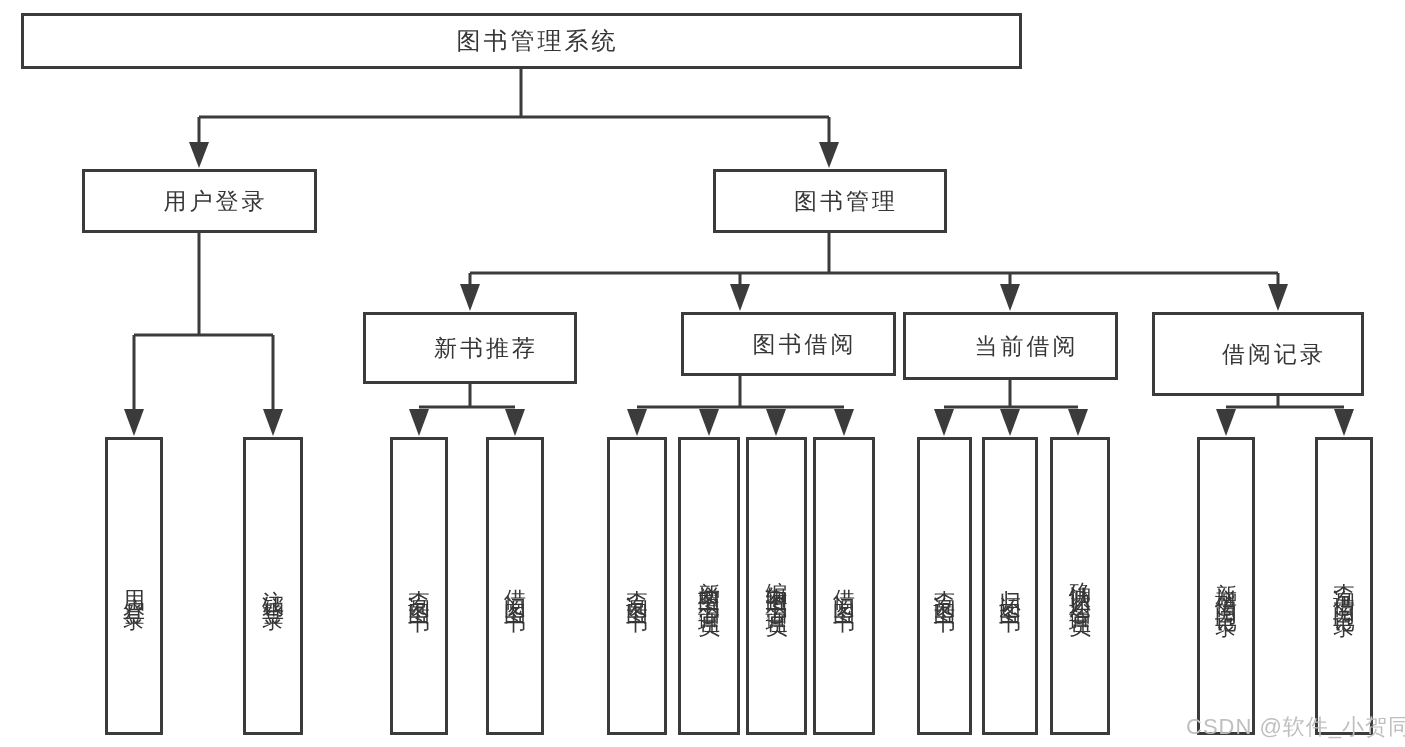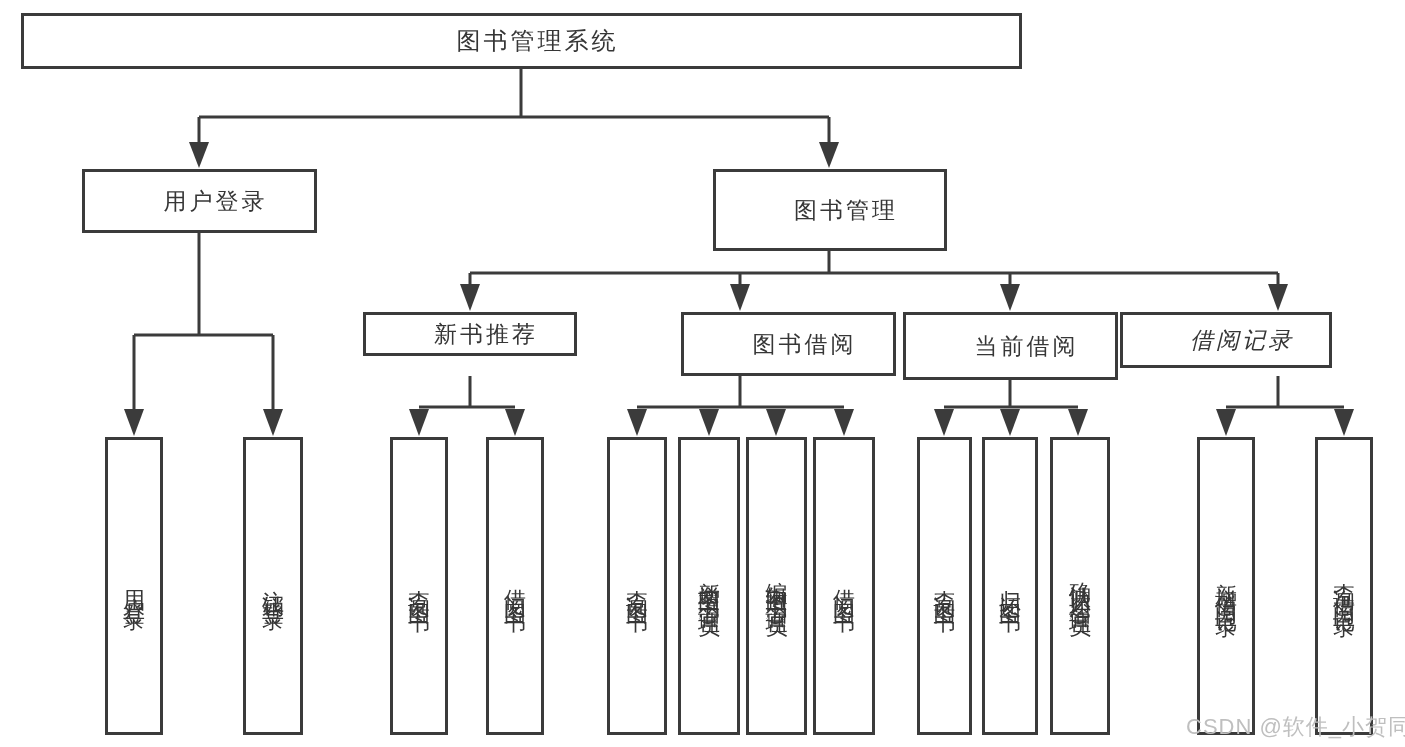--- a/index.html
+++ b/index.html
@@ -88,26 +88,26 @@
       <polygon points="1000,409 1020,409 1010,436"></polygon>
       <polygon points="1068,409 1088,409 1078,436"></polygon>
       <polygon points="1216,409 1236,409 1226,436"></polygon>
       <polygon points="1334,409 1354,409 1344,436"></polygon>
     </g>
   </svg>
 
   <div class="node h-node root-node" style="left:21px; top:13px; width:1001px; height:56px;">图书管理系统</div>
 
   <div class="node h-node" style="left:82px; top:169px; width:235px; height:64px;">用户登录</div>
-  <div class="node h-node" style="left:713px; top:169px; width:234px; height:82px;">图书管理</div>
+  <div class="node h-node" style="left:713px; top:169px; width:234px; height:64px;">图书管理</div>
 
-  <div class="node h-node" style="left:363px; top:312px; width:214px; height:44px;">新书推荐</div>
+  <div class="node h-node" style="left:363px; top:312px; width:214px; height:72px;">新书推荐</div>
   <div class="node h-node" style="left:633px; top:312px; width:215px; height:64px;margin-left:48px;">图书借阅</div>
   <div class="node h-node" style="left:903px; top:312px; width:215px; height:68px;">当前借阅</div>
-  <div class="node h-node" style="left:1120px; top:312px; width:212px; height:56px;font-style:italic;">借阅记录</div>
+  <div class="node h-node" style="left:1152px; top:312px; width:212px; height:84px;">借阅记录</div>
 
   <div class="node v-node" style="left:105px; top:437px; width:58px; height:298px;">用户登录</div>
   <div class="node v-node" style="left:243px; top:437px; width:60px; height:298px;">注销登录</div>
 
   <div class="node v-node" style="left:390px; top:437px; width:58px; height:298px;">查询图书</div>
   <div class="node v-node" style="left:486px; top:437px; width:58px; height:298px;">借阅图书</div>
 
   <div class="node v-node" style="left:607px; top:437px; width:60px; height:298px;">查询图书</div>
   <div class="node v-node tight" style="left:678px; top:437px; width:62px; height:298px;">新增图书（管理员）</div>
   <div class="node v-node tight" style="left:746px; top:437px; width:61px; height:298px;">编辑图书（管理员）</div>

